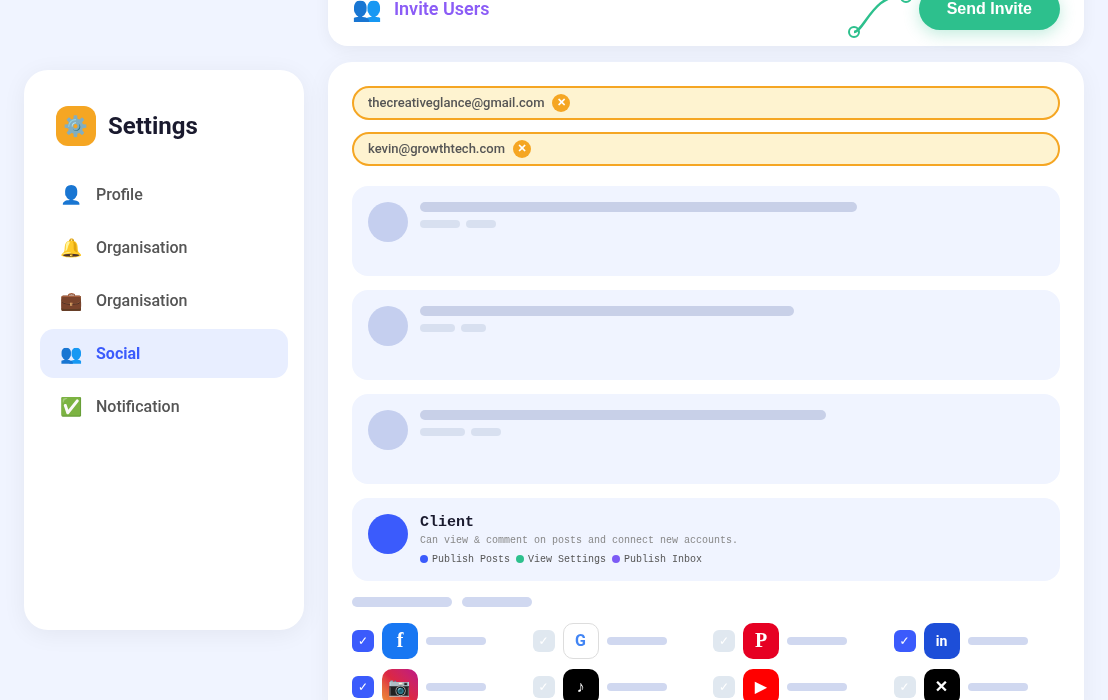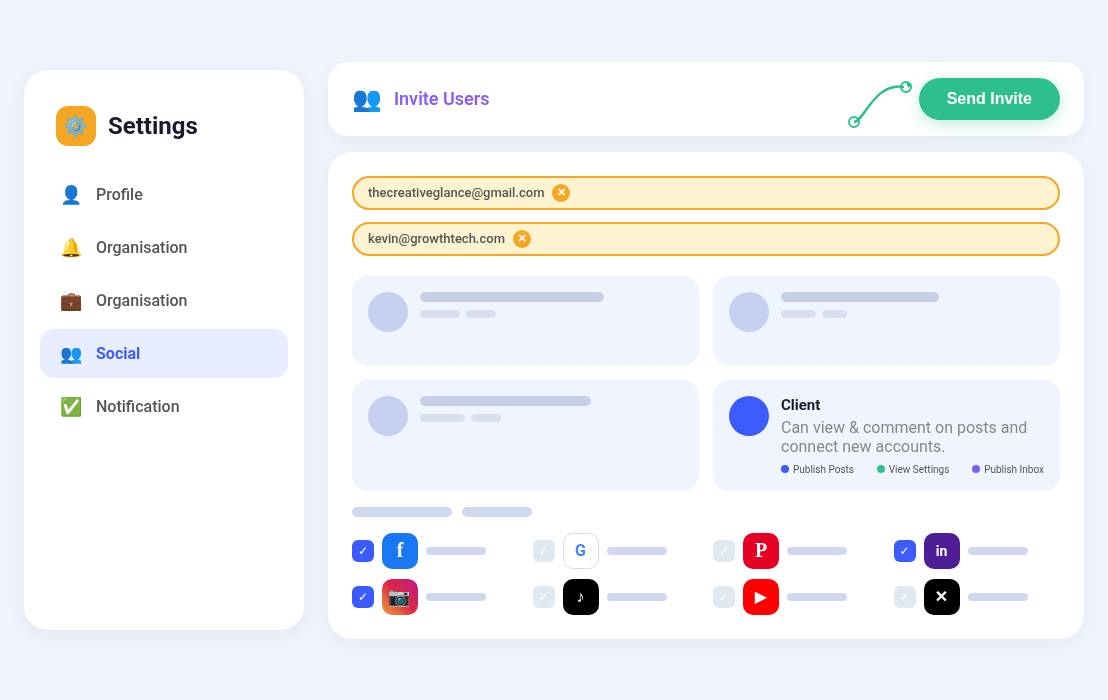--- a/index.html
+++ b/index.html
@@ -172,23 +172,24 @@
       cursor: pointer;
       color: #fff;
       font-size: 11px;
       font-weight: 700;
       line-height: 1;
     }
 
     
     .role-cards-grid {
       display: grid;
-      grid-template-columns: 1fr 1fr;
+      grid-template-columns: 1fr;
       gap: 14px;
       margin-bottom: 16px;
+      font-family: Liberation Mono, monospace;
     }
     .role-card {
       background: #f0f4ff;
       border-radius: 16px;
       padding: 16px;
       display: flex;
       align-items: flex-start;
       gap: 12px;
       min-height: 90px;
     }
@@ -234,29 +235,28 @@
       flex-shrink: 0;
     }
     .client-info { flex: 1; }
     .client-name {
       font-size: 15px;
       font-weight: 700;
       color: #1a1a2e;
       margin-bottom: 4px;
     }
     .client-desc {
-      font-size: 16px;
+      font-size: 10px;
       color: #888;
       margin-bottom: 8px;
     }
     .client-tags {
       display: flex;
       gap: 6px;
       flex-wrap: wrap;
-      justify-content: space-between;
     }
     .client-tag {
       display: flex;
       align-items: center;
       gap: 4px;
       font-size: 10px;
       color: #555;
     }
     .client-tag-dot {
       width: 8px;
@@ -312,21 +312,21 @@
       display: flex;
       align-items: center;
       justify-content: center;
       font-size: 18px;
       color: #fff;
       flex-shrink: 0;
     }
     .fb-bg { background: #1877f2; }
     .google-bg { background: #fff; border: 1px solid #ddd; }
     .pinterest-bg { background: #e60023; }
-    .linkedin-bg { background: #4c1d95; }
+    .linkedin-bg { background: #1d4ed8; }
     .instagram-bg { background: linear-gradient(45deg, #f09433, #e6683c, #dc2743, #cc2366, #bc1888); }
     .tiktok-bg { background: #000; }
     .youtube-bg { background: #ff0000; }
     .x-bg { background: #000; }
 
     .social-name-line {
       height: 8px;
       background: #d0d8f0;
       border-radius: 4px;
       flex: 1;

